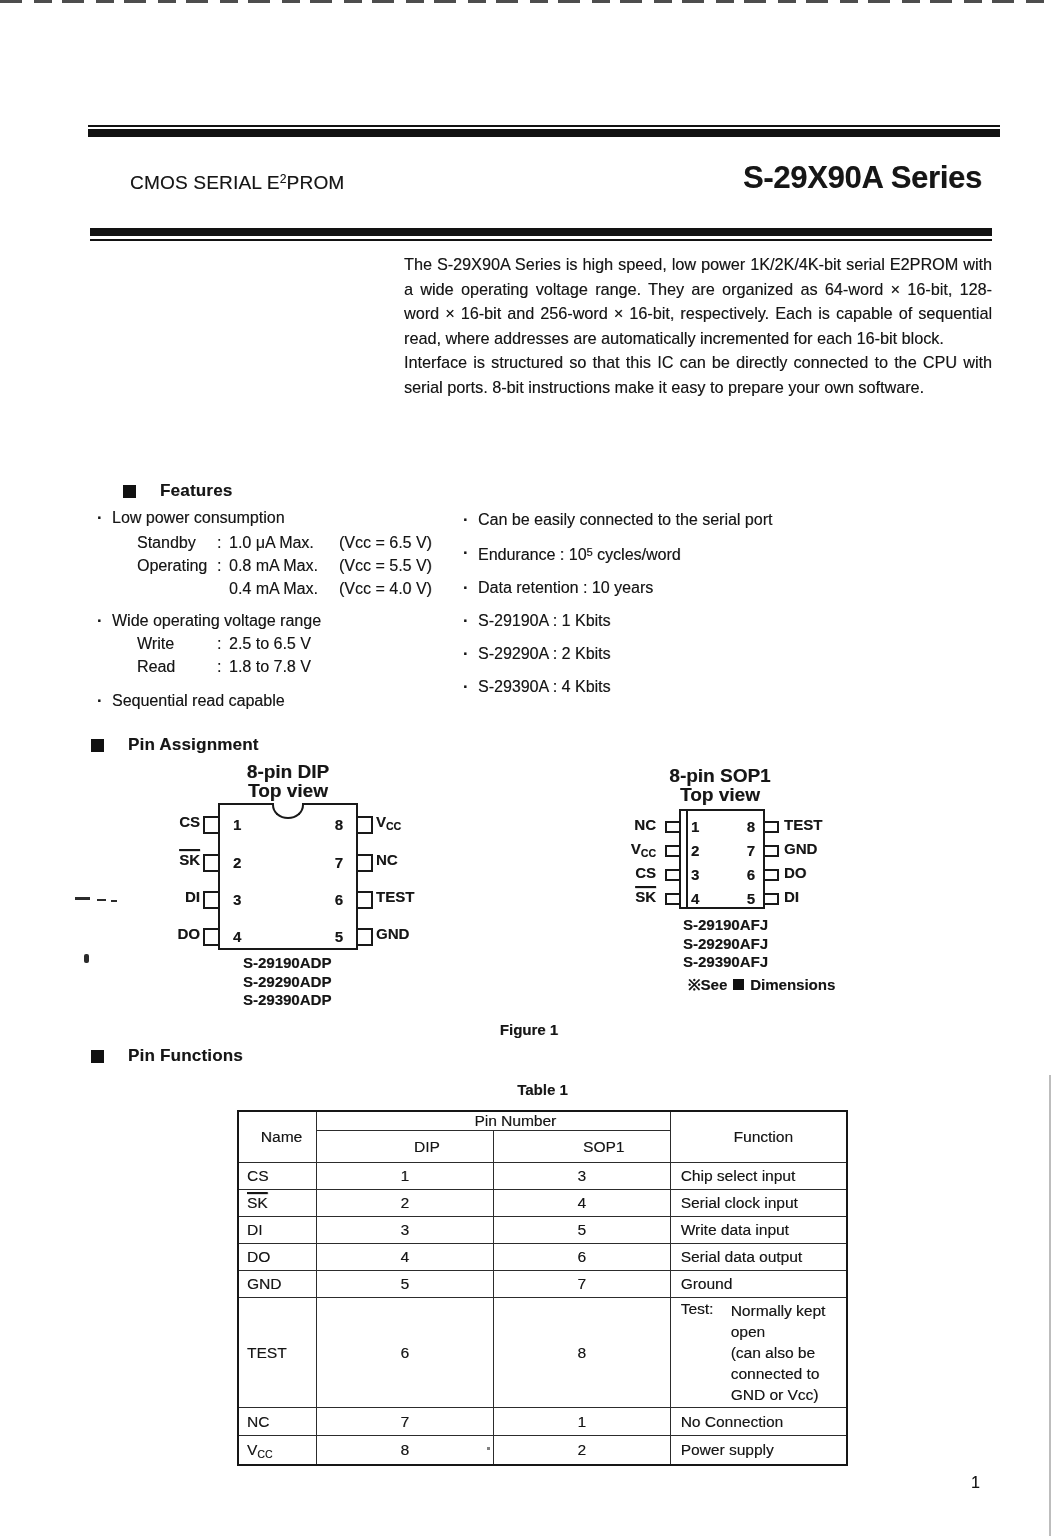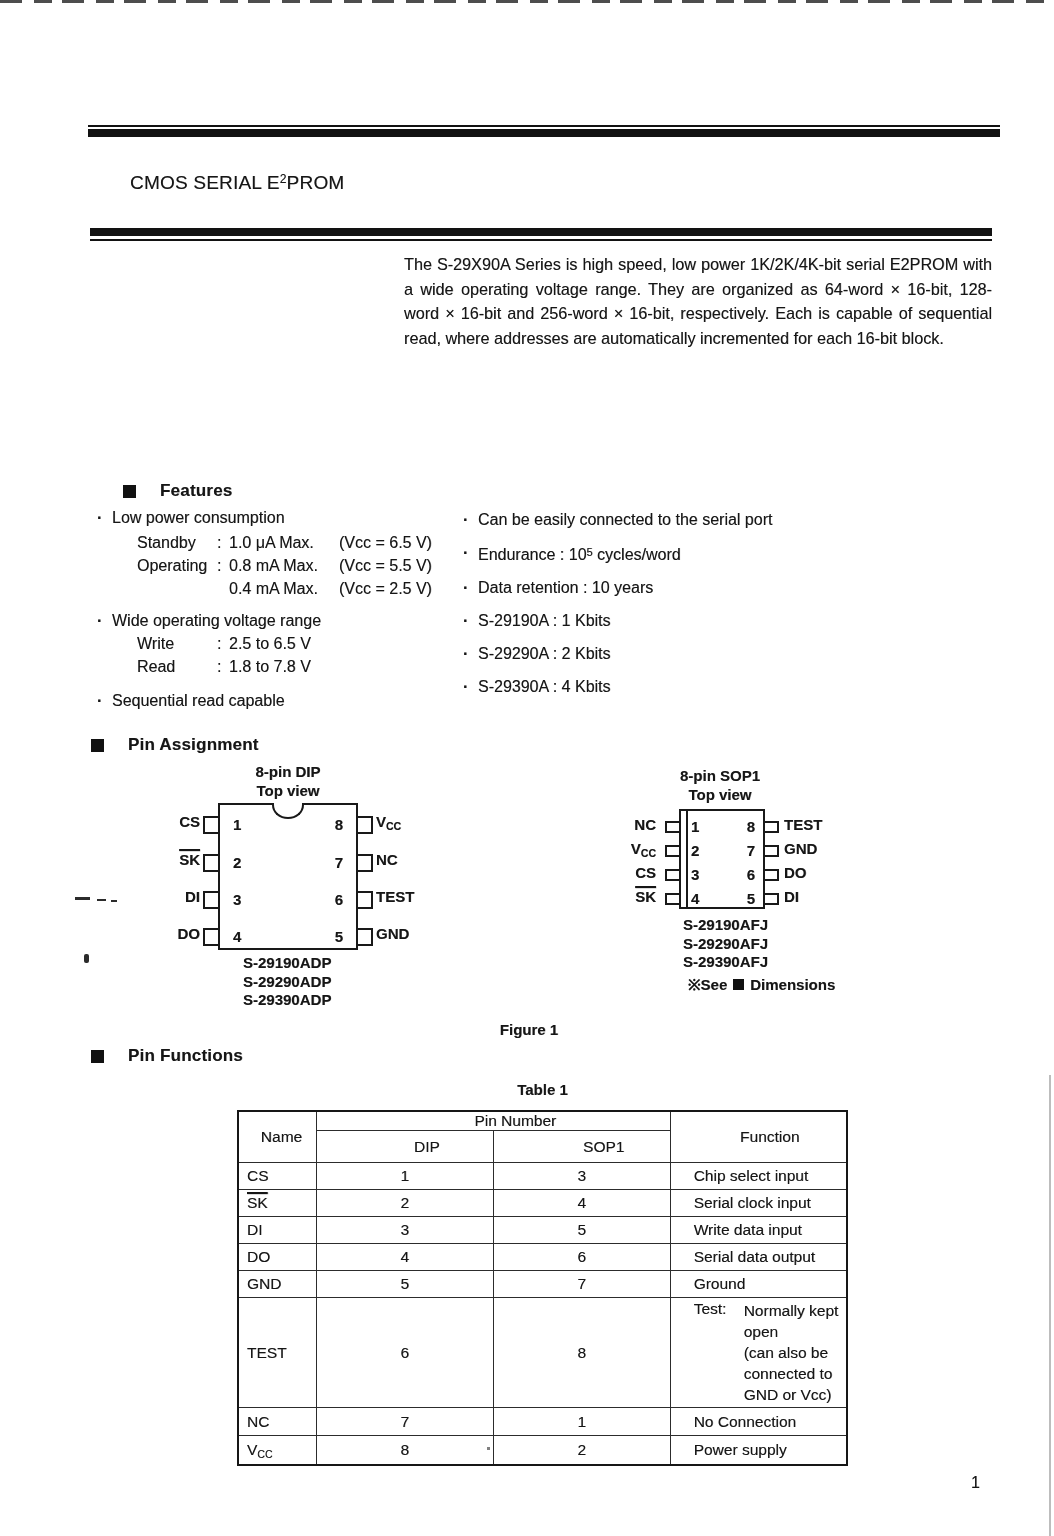--- a/index.html
+++ b/index.html
@@ -33,21 +33,21 @@
   .feat-sub { margin:4px 0 10px 40px; }
   .frow { display:flex; line-height:23px; }
   .fl { width:80px; flex:none; }
   .fc { width:12px; flex:none; }
   .fv { width:110px; flex:none; }
   .feat-right-item { margin-bottom:14px; display:flex; }
   sup.small { font-size:11px; vertical-align:4px; }
   sub.small { font-size:10.5px; vertical-align:-3px; letter-spacing:0; }
   .ov { text-decoration:overline; text-decoration-thickness:1.5px; }
   
-  .chip-title { position:absolute; text-align:center; font-weight:bold; font-size:15px; line-height:19px; }
+  .chip-title { position:absolute; text-align:center; font-weight:bold; font-size:19px; line-height:19px; }
   .chip-body { position:absolute; border:2px solid #191919; background:#fff; }
   .notch { position:absolute; left:50%; transform:translateX(-50%); top:-2px; width:28px; height:14px;
     background:#fff; border:2px solid #191919; border-top:none;
     border-radius:0 0 16px 16px / 0 0 14px 14px; }
   .dpin { position:absolute; width:13px; height:14px; border:2px solid #191919; background:#fff; }
   .spin { position:absolute; width:12px; height:8px; border:2px solid #191919; background:#fff; }
   .pnum { position:absolute; font-weight:bold; font-size:15px; line-height:16px; }
   .plab { position:absolute; font-weight:bold; font-size:15px; line-height:17px; white-space:nowrap; }
   .plab-r { text-align:right; }
   .sop-inner-line { position:absolute; left:5px; top:0; bottom:0; width:2px; background:#191919; }
@@ -55,21 +55,21 @@
   .see-note { position:absolute; font-weight:bold; font-size:15px; display:flex; align-items:center; }
   .see-note .sq2 { width:11px; height:11px; background:#111; margin:1px 6px 0 6px; }
   .fig-cap { position:absolute; font-weight:bold; font-size:15px; text-align:center; }
   
   .pin-table { position:absolute; border-collapse:collapse; table-layout:fixed;
     font-size:15.5px; border:2px solid #161616; }
   .pin-table th, .pin-table td { border:1.5px solid #2c2c2c; padding:0; font-weight:normal; }
   .pin-table .c-name { width:69px; text-align:left; padding-left:8px; }
   .pin-table .c-dip  { width:42px; text-align:center; }
   .pin-table .c-sop  { width:44px; text-align:center; }
-  .pin-table .c-fn   { text-align:left; padding-left:23px; }
+  .pin-table .c-fn   { text-align:left; padding-left:10px; }
   .pin-table th { text-align:center;padding-left:44px; }
   .fn2 { display:flex; padding:2px 0; }
   .fn2-label { width:50px; flex:none; }
   .fn2-lines { line-height:21px; }
   
   .speck { position:absolute; background:#2b2b2b; }
   .scanline-r { position:absolute; background:#bdbdbd; }
   .pageno { position:absolute; font-size:16px; }
 </style>
 </head>
@@ -84,23 +84,25 @@
   <div class="speck" style="left:84px;top:954px;width:5px;height:9px;border-radius:2px;"></div>
   <div class="speck" style="left:487px;top:1447px;width:3px;height:3px;opacity:.6;"></div>
   <div class="scanline-r" style="left:1049px;top:1075px;width:2px;height:461px;"></div>
 
   <div class="rule" style="left:88px;top:125px;width:912px;height:2px;"></div>
   <div class="rule" style="left:88px;top:129px;width:912px;height:8px;"></div>
   <div class="rule" style="left:90px;top:228px;width:902px;height:8px;"></div>
   <div class="rule" style="left:90px;top:239px;width:902px;height:2px;"></div>
 
   <div class="abs mast-left" style="left:130px;top:172px;"><span>CMOS SERIAL E</span><sup>2</sup><span>PROM</span></div>
+  <div class="abs mast-right" style="right:72px;top:160px;">S-29X90A Series</div>
 
   <div class="abs intro" style="left:404px;top:252px;">
     <p>The S-29X90A Series is high speed, low power 1K/2K/4K-bit serial E2PROM with a wide operating voltage range.  They are organized as 64-word × 16-bit, 128-word × 16-bit and 256-word × 16-bit, respectively. Each is capable of sequential read, where addresses are automatically incremented for each 16-bit block.</p>
+    <p>Interface is structured so that this IC can be directly connected to the CPU with serial ports.  8-bit instructions make it easy to prepare your own software.</p>
   </div>
 
   <div class="sec-head" style="left:91px;top:481px;padding-left:32px;">
     <span class="sq"></span>
     <span class="lbl">Features</span>
   </div>
 
   <div class="feat-col" style="left:97px;top:508px;width:360px;">
     <div class="feat-item">
       <span class="dot">·</span>
@@ -116,21 +118,21 @@
       <div class="frow">
         <span class="fl">Operating</span>
         <span class="fc">:</span>
         <span class="fv">0.8 mA Max.</span>
         <span>(Vcc = 5.5 V)</span>
       </div>
       <div class="frow">
         <span class="fl"></span>
         <span class="fc"></span>
         <span class="fv">0.4 mA Max.</span>
-        <span>(Vcc = 2.5 V)</span>
+        <span>(Vcc = 4.0 V)</span>
       </div>
     </div>
     <div class="feat-item" style="margin-top:11px;">
       <span class="dot">·</span>
       <span>Wide operating voltage range</span>
     </div>
     <div class="feat-sub" style="margin-top:3px;">
       <div class="frow" style="line-height:22.5px;">
         <span class="fl">Write</span>
         <span class="fc">:</span>

